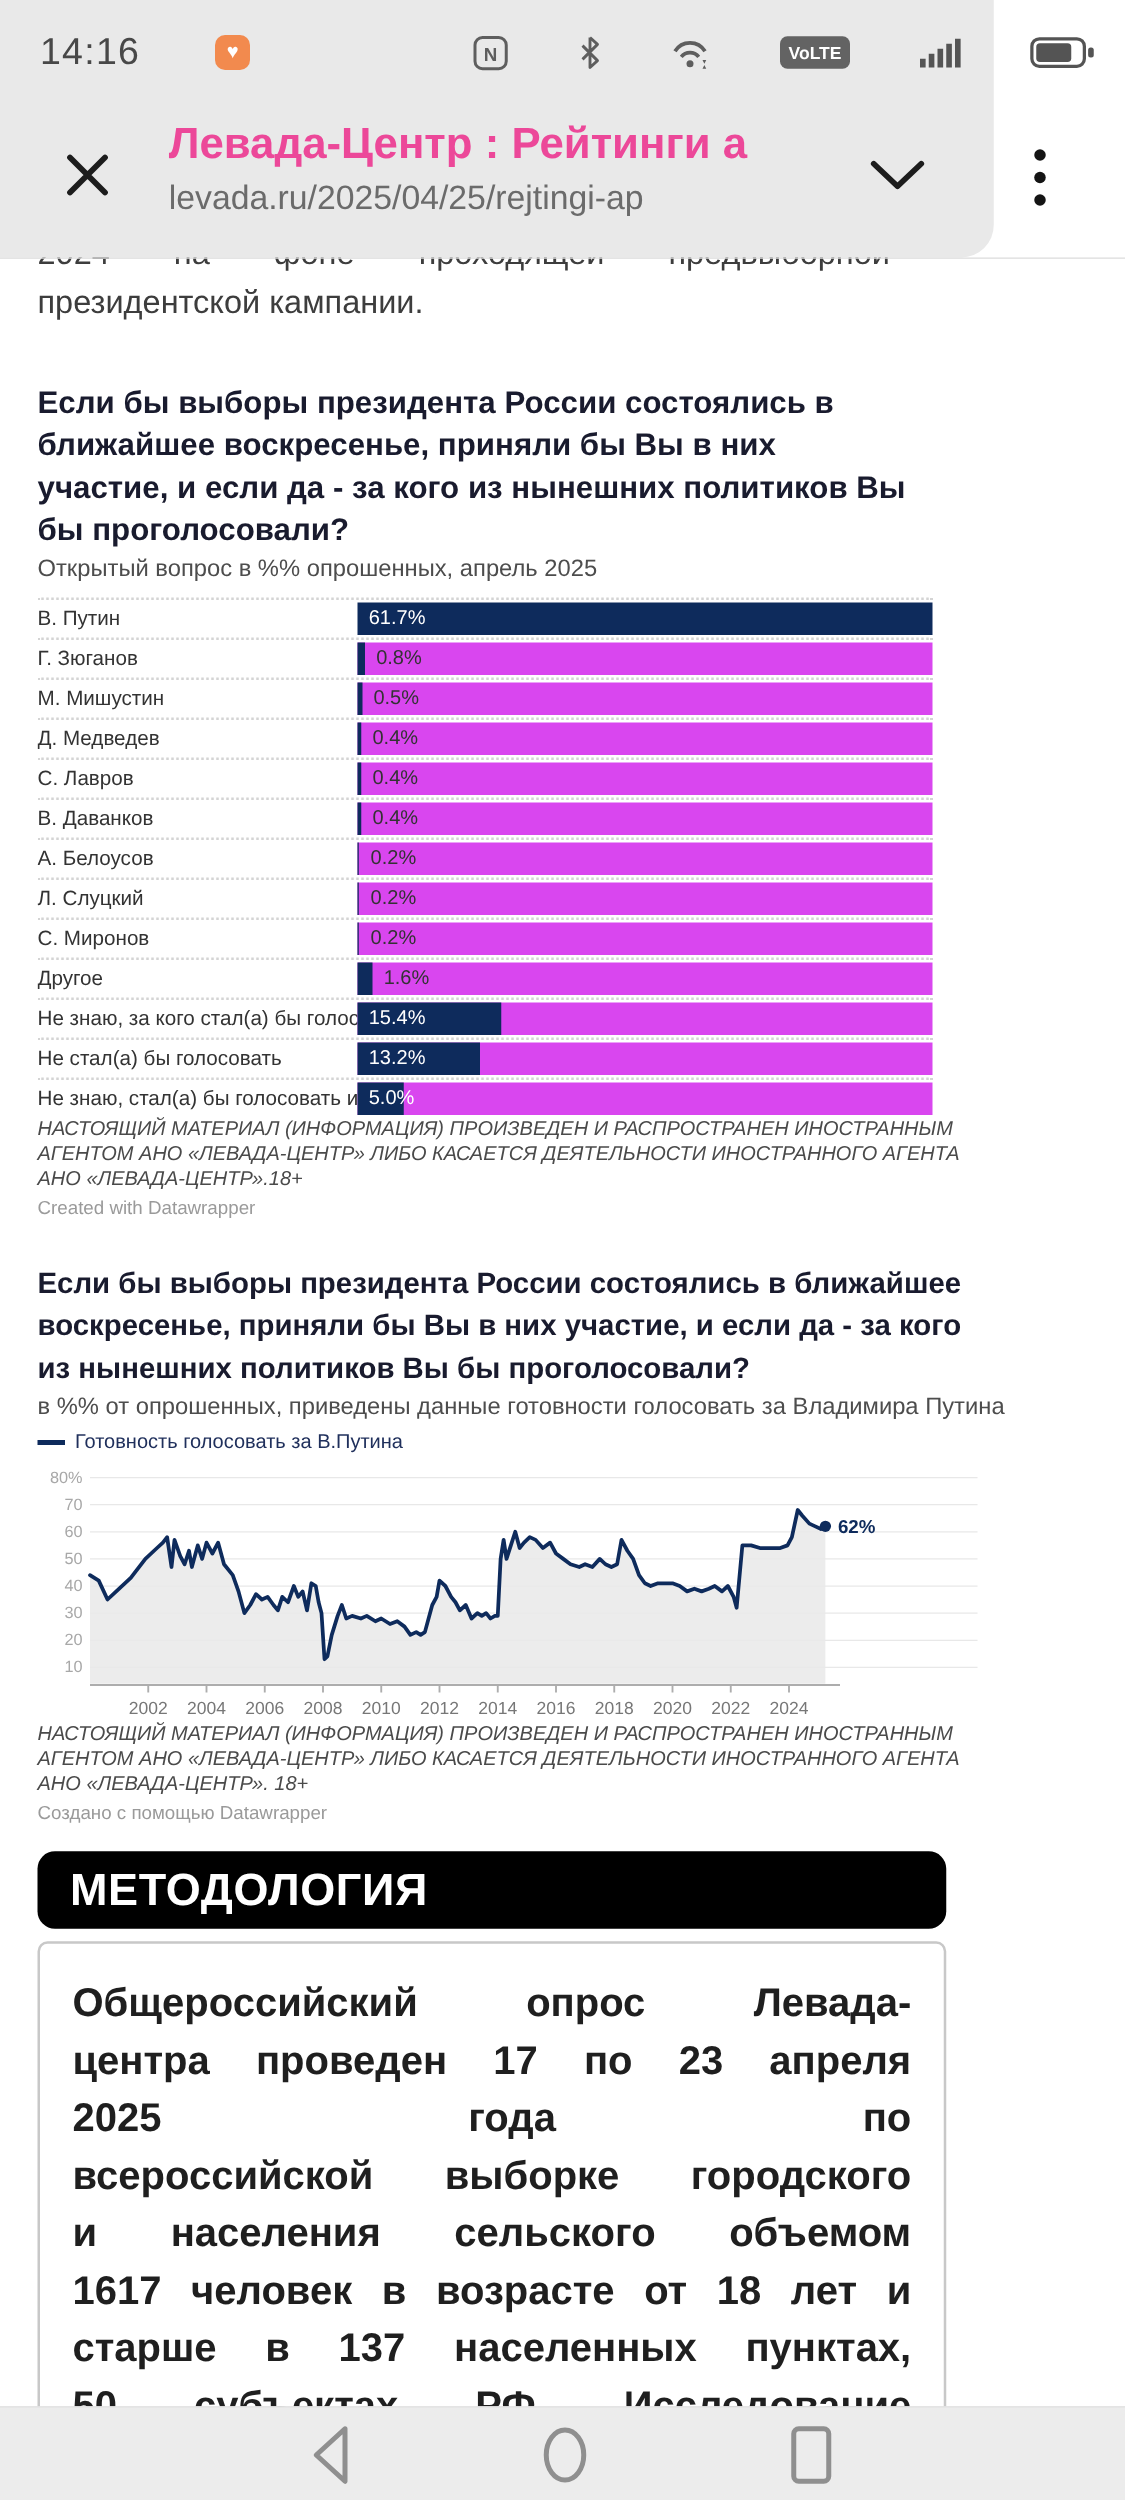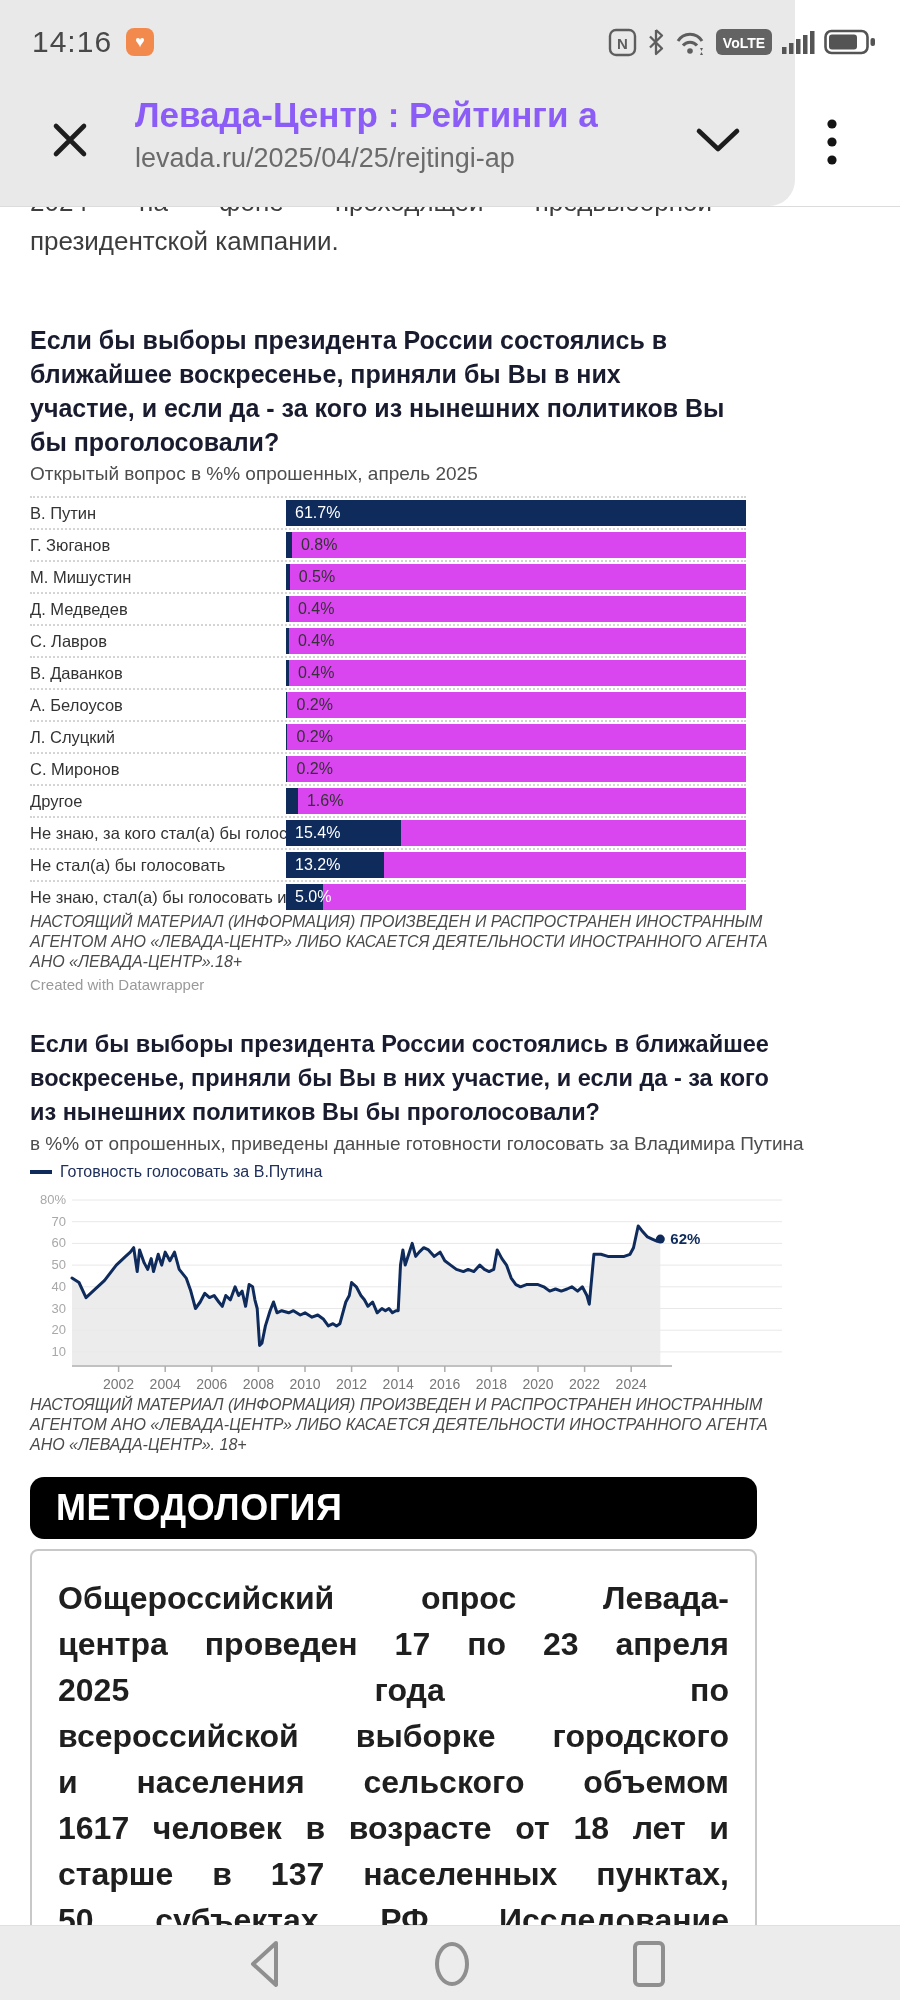--- a/index.html
+++ b/index.html
@@ -3,43 +3,43 @@
 <meta charset="utf-8">
 <style>
   html,body{margin:0;padding:0;background:#fff;}
   *{box-sizing:border-box;font-family:"Liberation Sans",sans-serif;}
   .screen{position:relative;width:900px;height:2000px;background:#fff;overflow:hidden;}
 
   
   .chrome{position:absolute;top:0;left:0;width:900px;height:207px;z-index:20;}
   .chrome-bg{position:absolute;top:0;left:0;width:795px;height:206px;background:#e9e9e9;border-bottom-right-radius:26px;}
   .chrome-divider{position:absolute;top:206px;left:0;width:900px;height:1px;background:#dcdcdc;}
-  .status-row{position:absolute;top:14px;left:0;width:900px;height:56px;display:flex;align-items:center;}
+  .status-row{position:absolute;top:14px;left:0;width:900px;height:56px;display:flex;align-items:center;gap:46px;}
   .time{font-size:30px;color:#484848;margin-left:32px;letter-spacing:1px;}
   .notif-badge{width:28px;height:28px;border-radius:8px;background:#f28a4e;color:#fff;font-size:16px;
     display:flex;align-items:center;justify-content:center;margin-left:14px;}
   .status-spacer{flex:1;}
   .sicon{display:flex;align-items:center;margin-left:9px;}
   .battery-wrap{margin-right:24px;}
   
   .header-row{position:absolute;top:92px;left:0;width:900px;height:100px;}
   .close-btn{position:absolute;left:48px;top:26px;width:44px;height:44px;cursor:pointer;}
   .title-block{position:absolute;left:135px;top:0;width:552px;height:100px;overflow:hidden;cursor:pointer;}
-  .page-title{font-size:35px;font-weight:700;color:#8b5cf6;white-space:nowrap;line-height:46px;}
+  .page-title{font-size:35px;font-weight:700;color:#ec4899;white-space:nowrap;line-height:46px;}
   .page-url{font-size:27px;color:#6b6b6b;white-space:nowrap;line-height:40px;}
   .title-fade{position:absolute;top:0;right:0;bottom:0;width:80px;
     background:linear-gradient(90deg,rgba(233,233,233,0),#e9e9e9 80%);}
   .chevron-btn{position:absolute;left:693px;top:34px;width:50px;height:30px;cursor:pointer;}
   .menu-btn{position:absolute;left:822px;top:22px;width:20px;height:56px;cursor:pointer;display:flex;align-items:center;justify-content:center;}
 
   
   .page-content{position:absolute;top:183px;left:30px;width:790px;z-index:1;}
   .intro{width:682px;color:#3d3d3d;font-size:26px;line-height:39px;}
   .jline{display:flex;justify-content:space-between;}
-  .intro{margin-bottom:62px;}
+  .intro{margin-bottom:44px;}
 
   .c1-title{width:700px;font-size:25px;line-height:34px;font-weight:700;color:#191b2e;}
   .c2-title{width:748px;font-size:23.5px;line-height:34px;font-weight:700;color:#191b2e;}
   .chart-subtitle{margin-top:5px;font-size:19px;color:#4d4d4d;line-height:20px;}
 
   .bar-rows{margin-top:12px;width:716px;}
   .bar-row{display:flex;align-items:center;height:32px;border-top:2px dotted #d4d4d4;}
   .bar-label{width:256px;font-size:16.5px;color:#333;flex:none;padding-right:16px;
     white-space:nowrap;overflow:hidden;}
   .bar-track{position:relative;flex:1;height:26px;background:#d946ef;}
@@ -238,20 +238,21 @@
             <text x="508" y="203" text-anchor="middle" fill="#777" font-size="14">2020</text>
             <line x1="554.6" y1="180" x2="554.6" y2="186" stroke="#adadad" stroke-width="1.5"></line>
             <text x="554.6" y="203" text-anchor="middle" fill="#777" font-size="14">2022</text>
             <line x1="601.2" y1="180" x2="601.2" y2="186" stroke="#adadad" stroke-width="1.5"></line>
             <text x="601.2" y="203" text-anchor="middle" fill="#777" font-size="14">2024</text>
             <circle cx="630.325" cy="53.06" r="4.5" fill="#0e2b5c"></circle>
             <text x="640.325" y="58.06" fill="#0e2b5c" font-size="15" font-weight="600">62%</text>
           </svg>
       </div>
       <div class="footnote">НАСТОЯЩИЙ МАТЕРИАЛ (ИНФОРМАЦИЯ) ПРОИЗВЕДЕН И РАСПРОСТРАНЕН ИНОСТРАННЫМ АГЕНТОМ АНО «ЛЕВАДА-ЦЕНТР» ЛИБО КАСАЕТСЯ ДЕЯТЕЛЬНОСТИ ИНОСТРАННОГО АГЕНТА АНО «ЛЕВАДА-ЦЕНТР». 18+</div>
+      <div class="credit">Создано с помощью Datawrapper</div>
     </div>
 
     <div class="methodology">
       <div class="meth-heading">МЕТОДОЛОГИЯ</div>
       <div class="meth-card" id="meth-card">
           <div class="meth-line">
             <span>Общероссийский</span>
             <span>опрос</span>
             <span>Левада-</span>
           </div>

